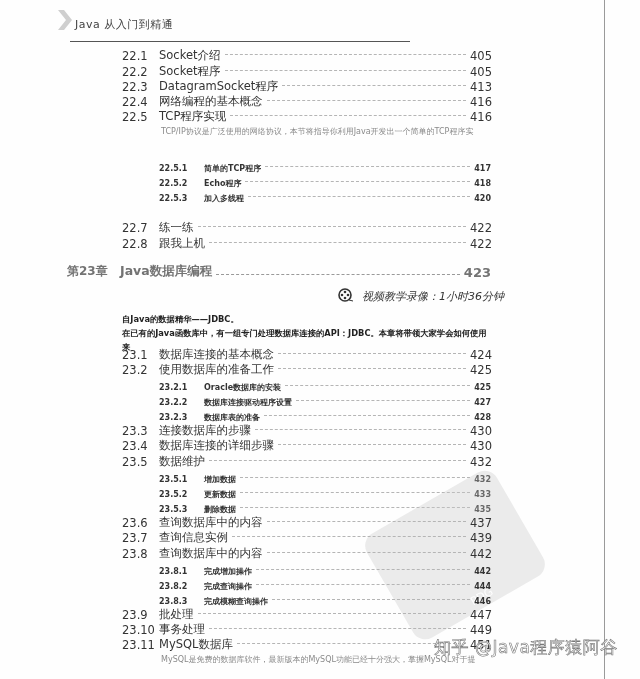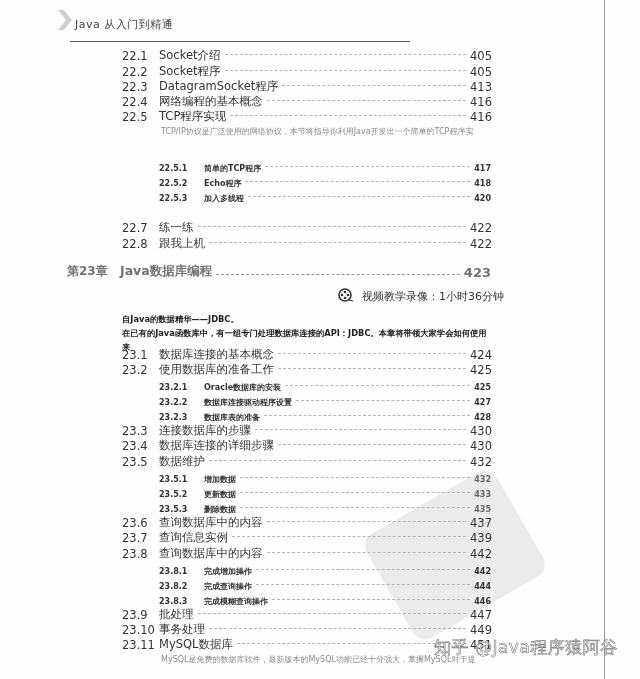--- a/index.html
+++ b/index.html
@@ -82,21 +82,21 @@
       font-weight: bold; color: #737373;
     }
     .chapter-num { width: 53px; font-size: 12px; }
     .chapter-title { font-size: 12.5px; }
     .chapter .toc-leader { border-bottom-color: #999; margin-bottom: 5px; }
     .chapter-page { font-size: 13px; }
 
     .video-line {
       position: absolute; left: 338px; top: 288px;
       display: flex; align-items: flex-end;
-      font-size: 11px; color: #333;
+      font-size: 11px; color: #333; font-style: italic;
     }
     .video-icon { width: 16px; height: 16px; margin-right: 8px; }
 
     .intro {
       position: absolute; left: 122px; top: 312px;
       width: 372px;
       font-size: 8.3px; font-weight: bold; color: #222;
       line-height: 14px;
     }
 

